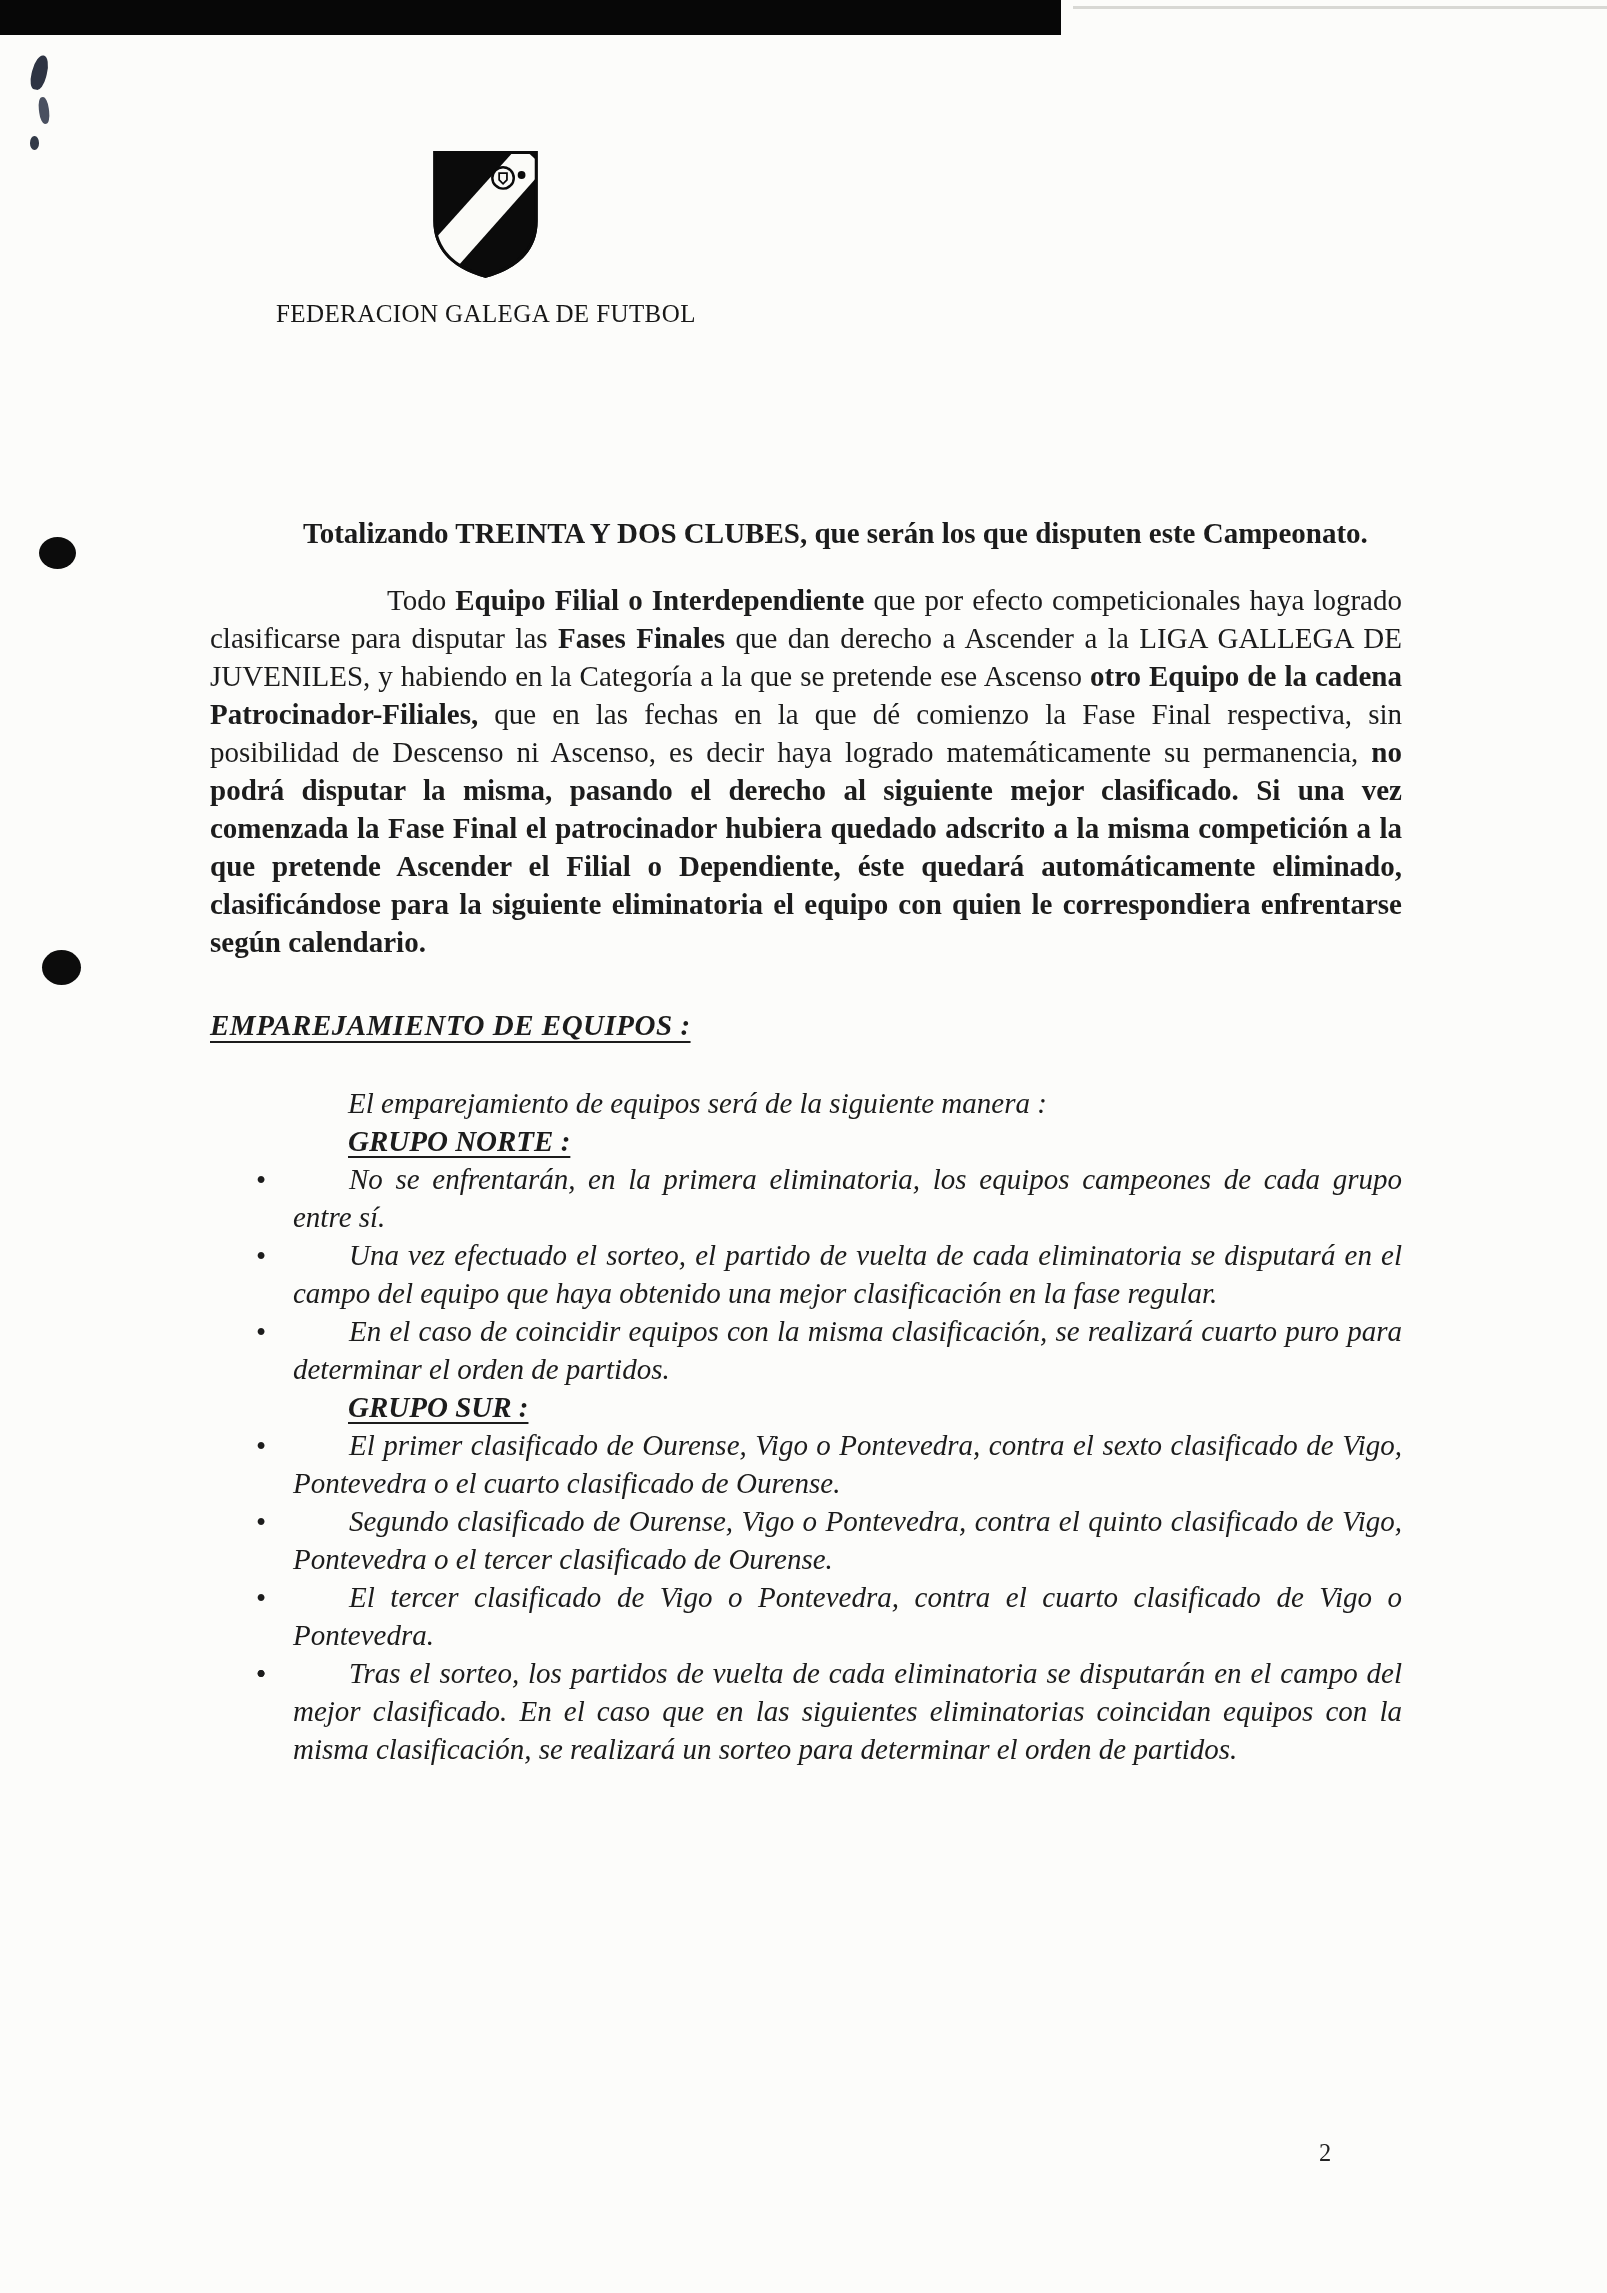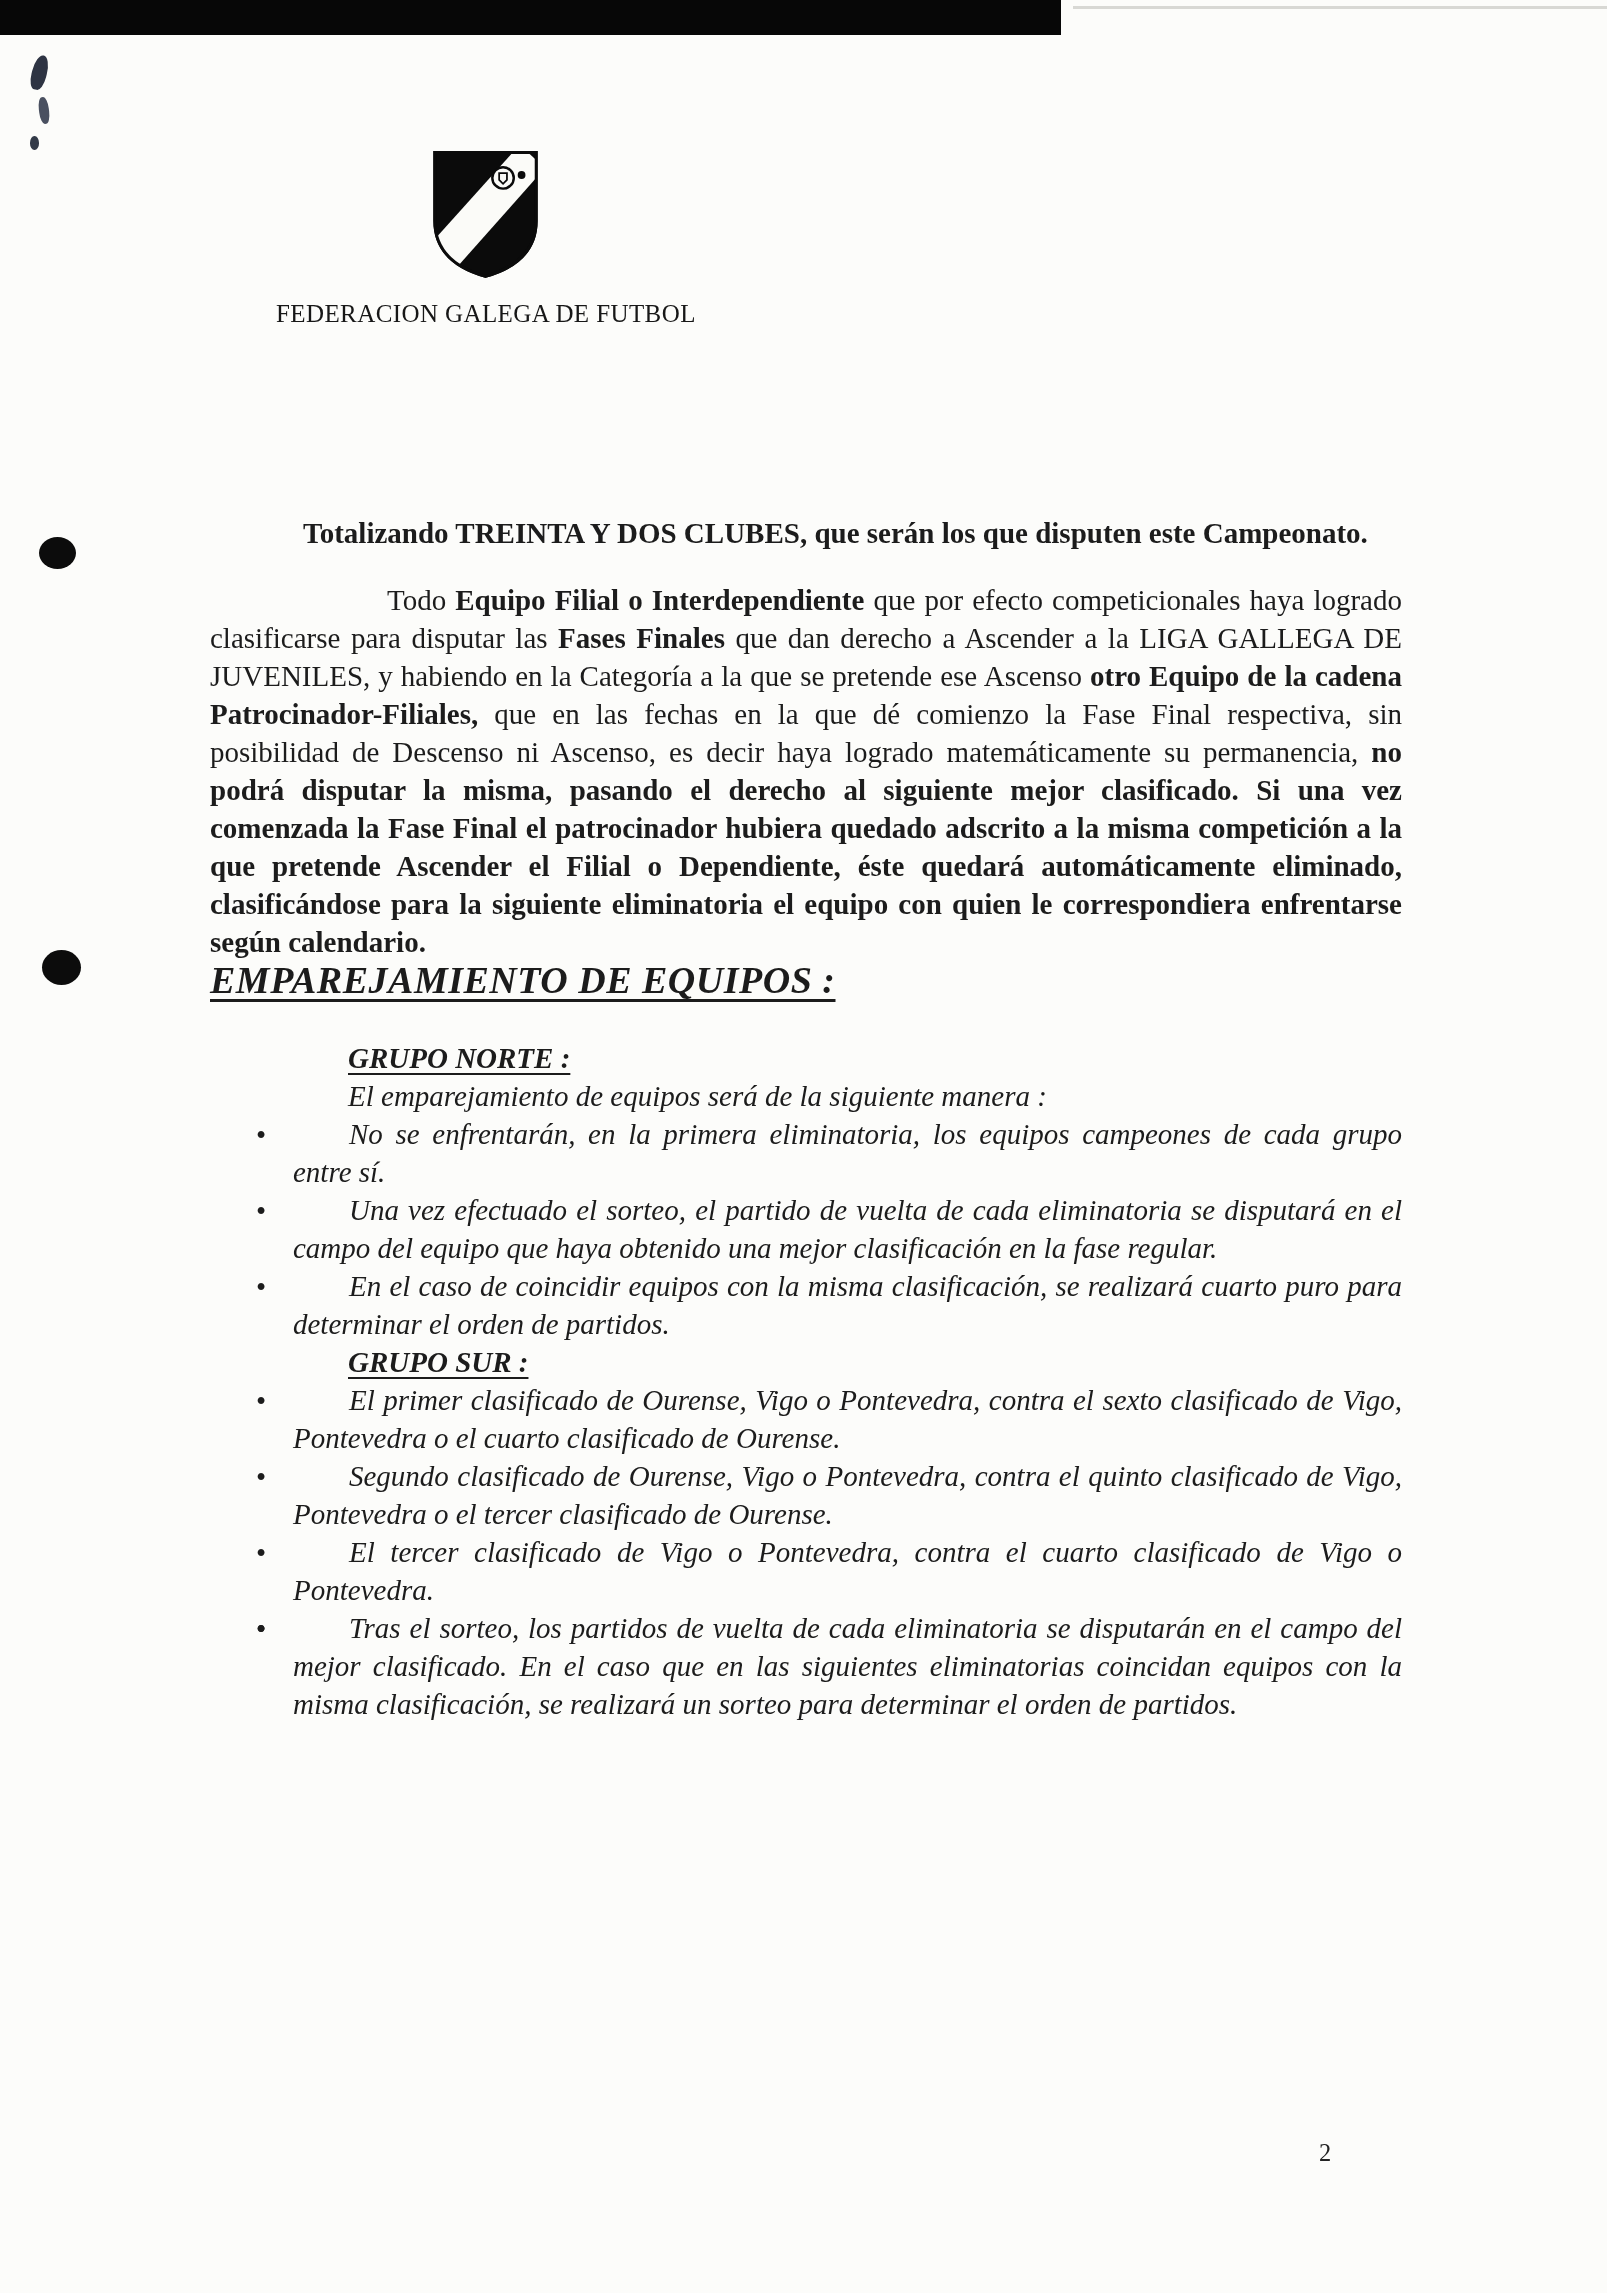--- a/index.html
+++ b/index.html
@@ -53,23 +53,23 @@
     font-size: 29px;
     line-height: 38px;
     text-align: justify;
     color: #1c1c1c;
   }
   .b { font-weight: bold; }
   .it { font-style: italic; }
   .p1 { text-indent: 93px; margin-bottom: 29px; font-weight: bold; }
   .p2 { text-indent: 177px; }
   .heading {
-    font-size: 38px; font-weight: bold; font-style: italic;
+    font-size: 29px; font-weight: bold; font-style: italic;
     text-decoration: underline; text-underline-offset: 5.9px;
-    margin-bottom: 40px;
+    margin-top: 45px; margin-bottom: 40px;
     text-align: left; letter-spacing: 0.5px;
   }
   .intro { margin-left: 138px; text-align: left; }
   .group-head {
     margin-left: 138px; font-weight: bold;
     text-decoration: underline; text-underline-offset: 4.9px;
     text-align: left;
   }
   .bullet { position: relative; margin-left: 83px; text-indent: 56px; }
   .dot {
@@ -118,23 +118,23 @@
   <div class="fedname">FEDERACION GALEGA DE FUTBOL</div>
 
   <div class="doc">
 
     <p class="p1">Totalizando TREINTA Y DOS CLUBES, que serán los que disputen este Campeonato.</p>
 
     <p class="p2"><span>Todo </span><span class="b">Equipo Filial o Interdependiente</span><span> que por efecto competicionales haya logrado clasificarse para disputar las </span><span class="b">Fases Finales</span><span> que dan derecho a Ascender a la LIGA GALLEGA DE JUVENILES, y habiendo en la Categoría a la que se pretende ese Ascenso </span><span class="b">otro Equipo de la cadena Patrocinador-Filiales,</span><span> que en las fechas en la que dé comienzo la Fase Final respectiva, sin posibilidad de Descenso ni Ascenso, es decir haya logrado matemáticamente su permanencia, </span><span class="b">no podrá disputar la misma, pasando el derecho al siguiente mejor clasificado. Si una vez comenzada la Fase Final el patrocinador hubiera quedado adscrito a la misma competición a la que pretende Ascender el Filial o Dependiente, éste quedará automáticamente eliminado, clasificándose para la siguiente eliminatoria el equipo con quien le correspondiera enfrentarse según calendario.</span></p>
 
     <h2 class="heading">EMPAREJAMIENTO DE EQUIPOS :</h2>
 
+    <div class="it intro">El emparejamiento de equipos será de la siguiente manera :</div>
+
     <div class="it group-head">GRUPO NORTE :</div>
-
-    <div class="it intro">El emparejamiento de equipos será de la siguiente manera :</div>
 
     <div class="bullet it">
       <span class="dot">•</span><span>No se enfrentarán, en la primera eliminatoria, los equipos campeones de cada grupo entre sí.</span>
     </div>
     <div class="bullet it">
       <span class="dot">•</span><span>Una vez efectuado el sorteo, el partido de vuelta de cada eliminatoria se disputará en el campo del equipo que haya obtenido una mejor clasificación en la fase regular.</span>
     </div>
     <div class="bullet it">
       <span class="dot">•</span><span>En el caso de coincidir equipos con la misma clasificación, se realizará cuarto puro para determinar el orden de partidos.</span>
     </div>

